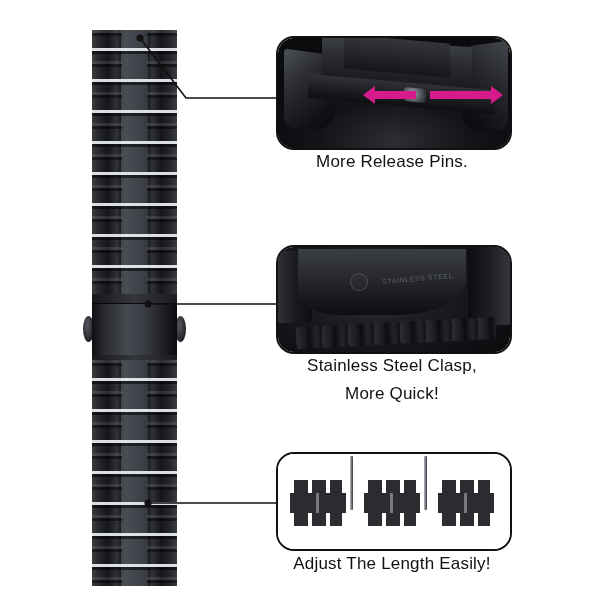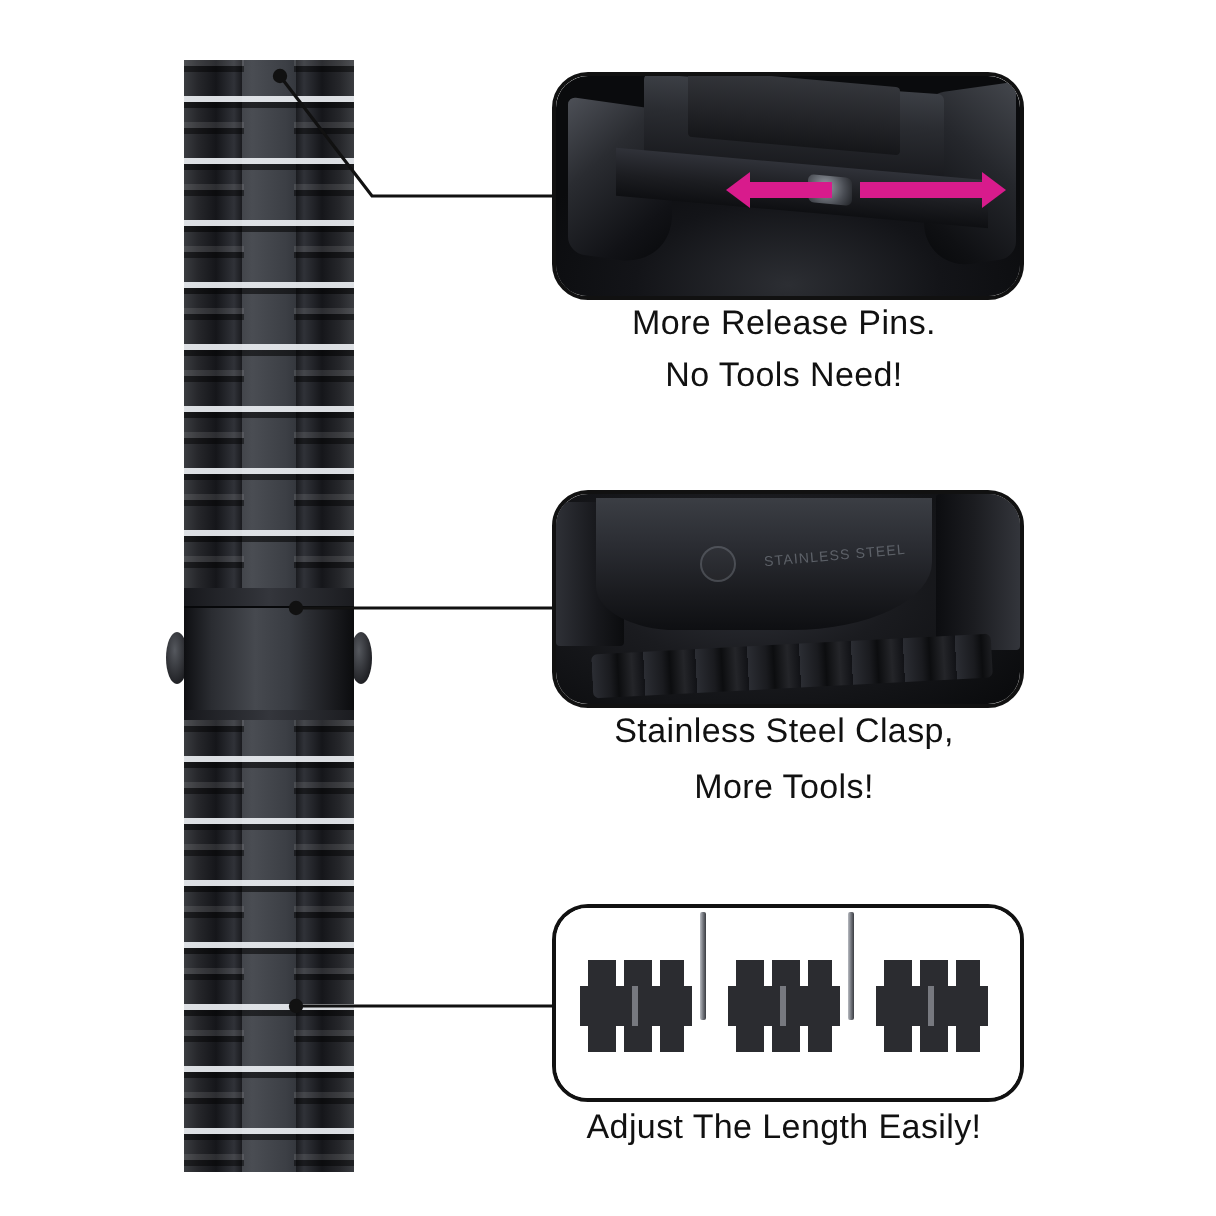--- a/index.html
+++ b/index.html
@@ -344,35 +344,34 @@
       <div class="p1-lugR"></div>
       <div class="p1-case"></div>
       <div class="p1-plate"></div>
       <div class="p1-bar"></div>
       <div class="p1-pin"></div>
       <div class="arrow left-head" id="arrow-1"></div>
       <div class="arrow right-head" id="arrow-2"></div>
     </div>
   </div>
   <div class="caption" id="cap-1a">More Release Pins.</div>
-  <div class="caption" id="cap-1b">No Tools Need!</div>
 
   <div class="panel" id="panel-2">
     <div class="panel-photo">
       <div class="p2-bg"></div>
       <div class="p2-leftlink"></div>
       <div class="p2-rightlink"></div>
       <div class="p2-clasp"></div>
       <div class="p2-logo"></div>
       <div class="p2-engrave">STAINLESS STEEL</div>
       <div class="p2-chain"></div>
     </div>
   </div>
   <div class="caption" id="cap-2a">Stainless Steel Clasp,</div>
-  <div class="caption" id="cap-2b">More Tools!</div>
+  <div class="caption" id="cap-2b">More Quick!</div>
 
   <div class="panel" id="panel-3">
     <div class="panel-photo">
       <div class="p3-bg"></div>
 
       <div class="p3-pin" id="p3-pin-1"></div>
       <div class="p3-pin" id="p3-pin-2"></div>
 
       <div class="p3-link" id="p3-link-1">
         <div class="seg seg-top"></div>

